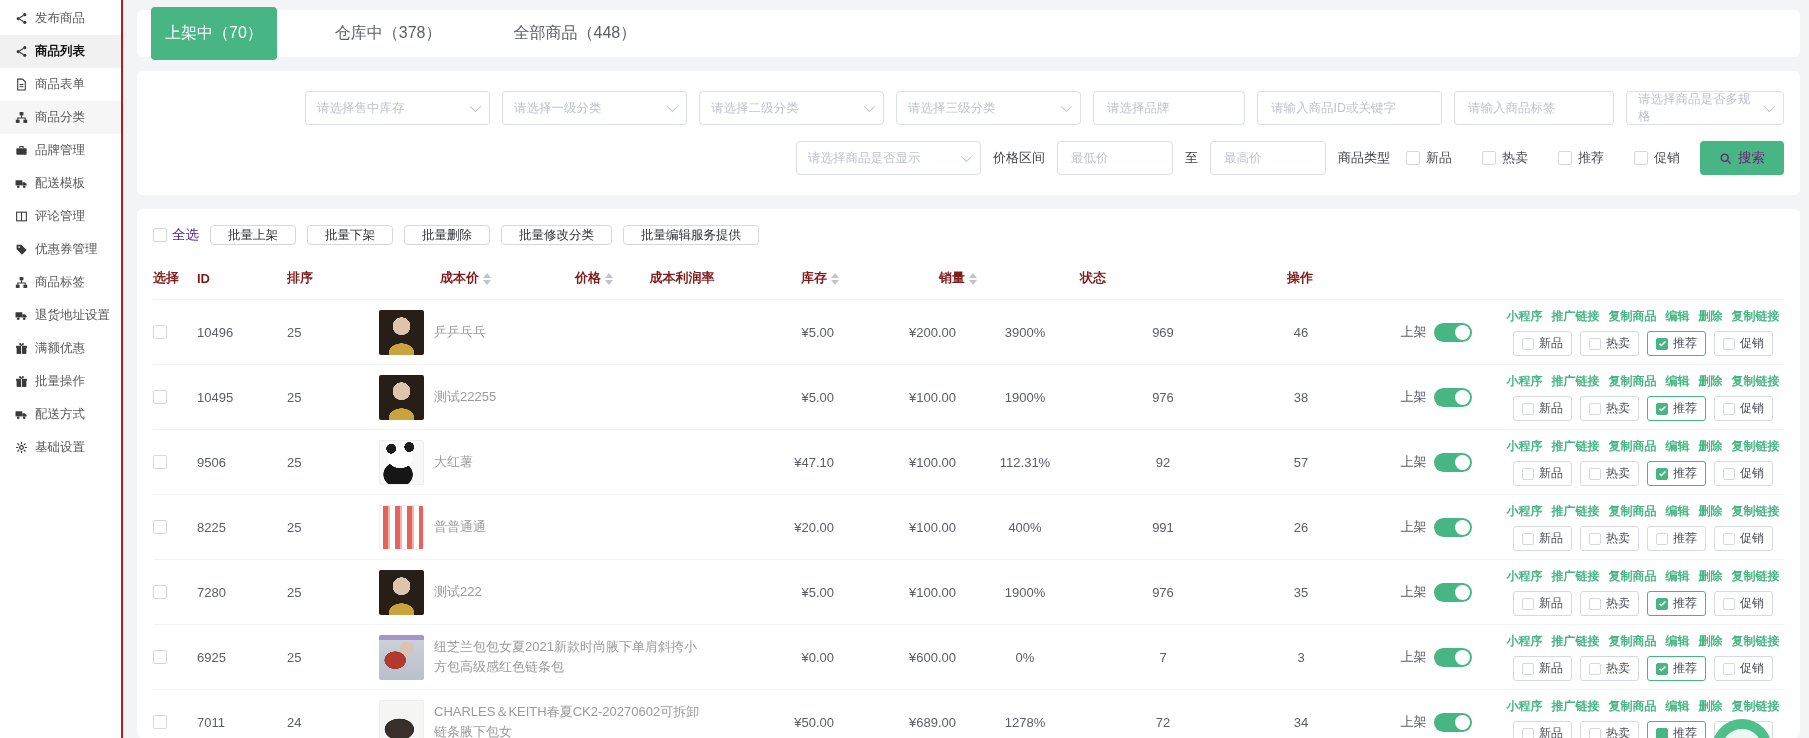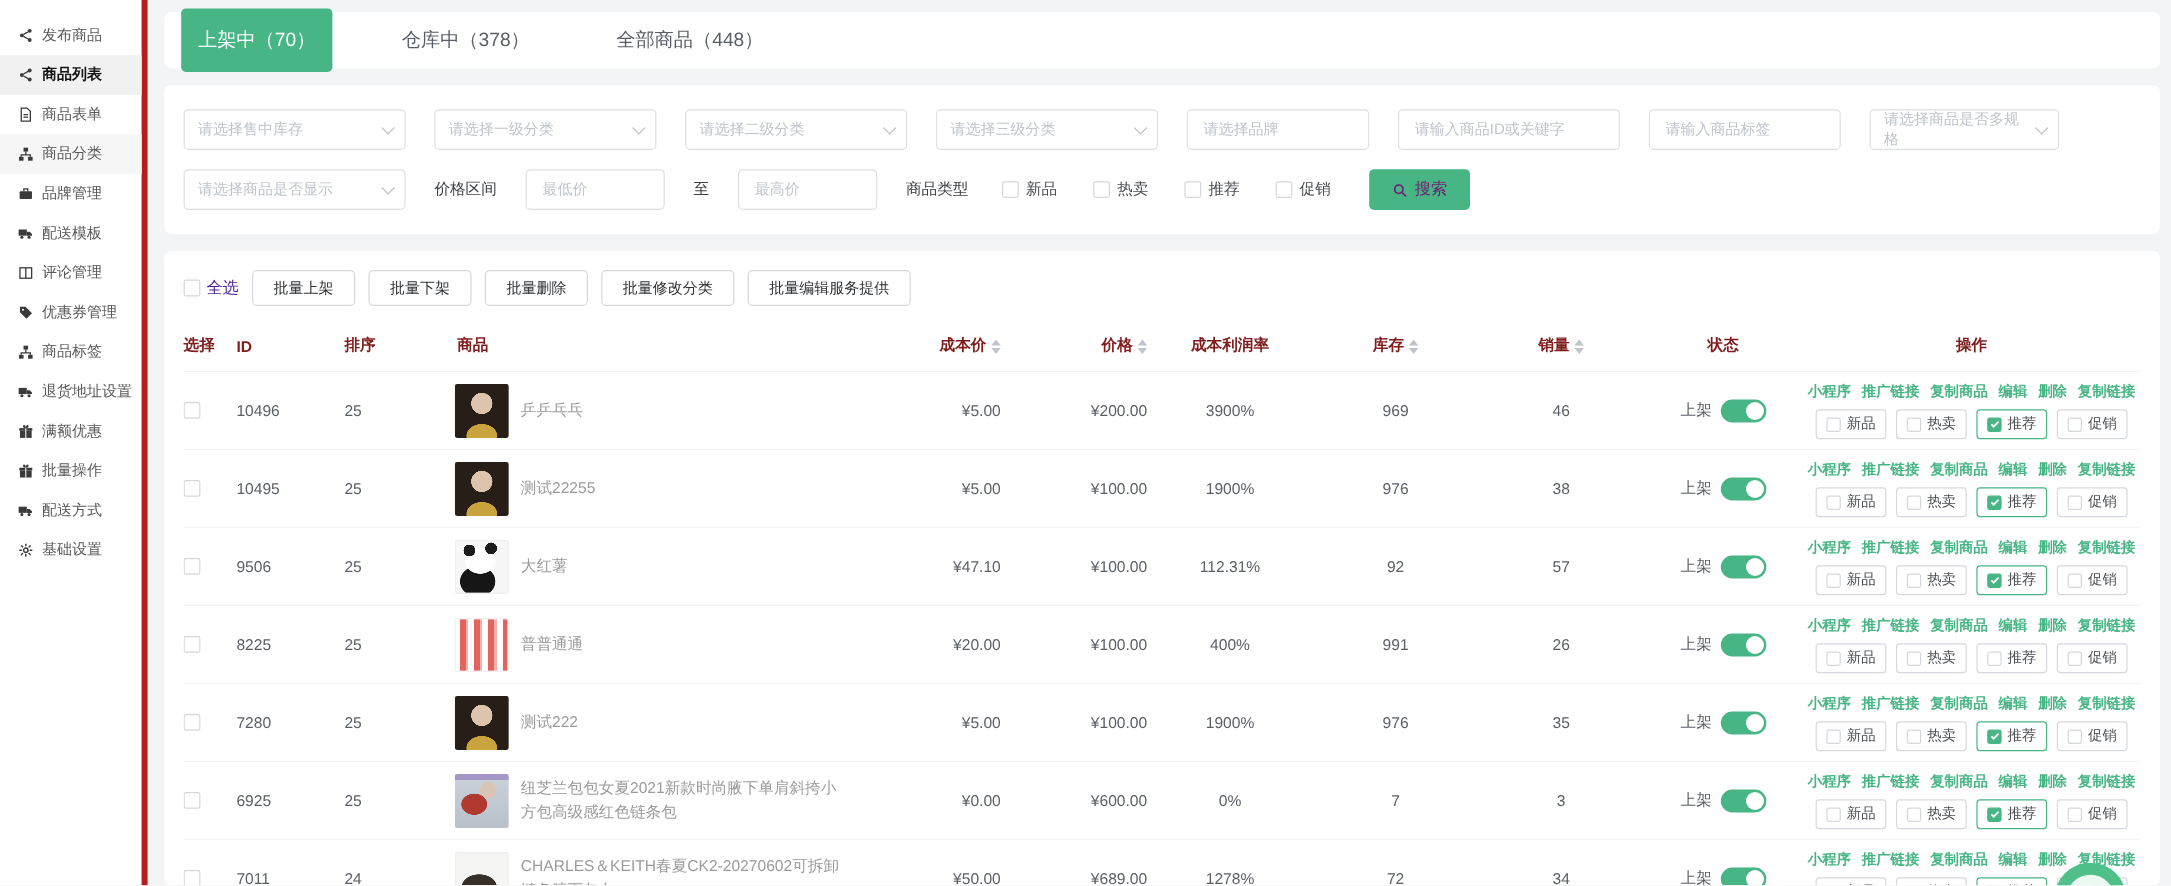--- a/index.html
+++ b/index.html
@@ -1,37 +1,37 @@
 <!DOCTYPE html>
 <html style="--accent: #47b584;"><head>
 <meta charset="utf-8">
 <style>
   html,body{margin:0;padding:0;}
   body{font-family:"Liberation Sans","DejaVu Sans",sans-serif;background:#f3f4f6;}
   .app{position:relative;width:1809px;height:738px;overflow:hidden;display:flex;background:#f3f4f6;}
 
   
-  .sidebar{width:123px;flex:none;background:#fff;border-right:5px solid #b91c1c;padding-top:13px;box-sizing:border-box;}
+  .sidebar{width:123px;flex:none;background:#fff;border-right:2px solid #b91c1c;padding-top:2px;box-sizing:border-box;}
   .side-item{height:33px;display:flex;align-items:center;gap:7px;padding:0 6px 0 15px;font-size:12.5px;color:#595959;cursor:pointer;white-space:nowrap;}
   .side-item svg{width:13px;height:13px;color:#3a3a3a;flex:none;}
   .side-item.active{background:#f1f1f1;color:#141414;font-weight:bold;}
   .side-item.highlight{background:#f6f6f6;}
 
   
   .main{flex:1;display:flex;flex-direction:column;gap:14px;padding:10px 9px 0 14px;overflow:hidden;box-sizing:border-box;}
   .card{background:#fff;border-radius:6px;box-sizing:border-box;}
 
   
   .tabs-card{flex:none;height:47px;display:flex;align-items:center;gap:44px;padding:0 14px;}
   .tab{font-size:16px;color:#5a5e66;cursor:pointer;padding:16px 14px;border-radius:4px;}
   .tab.active{background:var(--accent);color:#fff;}
 
   
   .filter-card{flex:none;padding:20px 16px;display:flex;flex-direction:column;gap:16px;}
-  .f-row{display:flex;align-items:center;gap:24px;}
+  .f-row{display:flex;align-items:center;gap:12px;justify-content:flex-end;}
   .f-sel,.f-inp{height:34px;border:1px solid #dcdfe6;border-radius:4px;background:#fff;box-sizing:border-box;display:flex;align-items:center;justify-content:space-between;padding:0 11px;font-size:12.5px;color:#bfc4cc;}
   .f-inp input{border:none;outline:none;width:100%;font-size:12.5px;color:#7f1d1d;font-family:inherit;}
   .f-inp input::placeholder{color:#bfc4cc;}
   .arrow{width:7px;height:7px;border-right:1.4px solid #c0c4cc;border-bottom:1.4px solid #c0c4cc;transform:rotate(45deg) translateY(-2px);flex:none;margin-left:8px;}
   .f-row1 > :nth-child(-n+4){width:185px;}
   .f-row1 > :nth-child(5){width:152px;}
   .f-row1 > :nth-child(6){width:185px;}
   .f-row1 > :nth-child(7){width:160px;}
   .f-row1 > :nth-child(8){width:158px;}
   .f-label{font-size:13px;color:#3c3f44;white-space:nowrap;}
@@ -40,21 +40,21 @@
   .chk-group{display:flex;align-items:center;gap:30px;margin-left:4px;}
   .chk-item{display:flex;align-items:center;gap:6px;font-size:13px;color:#4a4d52;cursor:pointer;}
   .chk{width:14px;height:14px;border:1px solid #d4d7de;border-radius:2px;background:#fff;box-sizing:border-box;display:inline-flex;align-items:center;justify-content:center;flex:none;}
   .btn-search{height:34px;padding:0 19px;margin-left:8px;background:var(--accent);color:#701a75;border:none;border-radius:4px;display:flex;align-items:center;gap:6px;font-size:13.5px;cursor:pointer;font-family:inherit;}
   .btn-search svg{width:13px;height:13px;}
 
   
   .table-card{flex:1;padding:12px 16px 0;display:flex;flex-direction:column;overflow:hidden;}
   .batch-row{flex:none;display:flex;align-items:center;gap:11px;padding:4px 0 12px;}
   .select-all{display:flex;align-items:center;gap:5px;font-size:13.5px;color:#4c1d95;cursor:pointer;}
-  .batch-btn{height:30px;padding:0 17px;background:#fff;border:1px solid #d5d8de;border-radius:4px;font-size:12.5px;color:#2e3033;cursor:pointer;font-family:inherit;white-space:nowrap;}
+  .batch-btn{height:20px;padding:0 17px;background:#fff;border:1px solid #d5d8de;border-radius:4px;font-size:12.5px;color:#2e3033;cursor:pointer;font-family:inherit;white-space:nowrap;}
 
   .thead{flex:none;display:flex;align-items:center;height:42px;font-size:13px;font-weight:bold;color:#7f1d1d;}
   .tbody{flex:1;overflow:hidden;}
   .trow{display:flex;align-items:center;min-height:64px;border-top:1px solid #f2f3f5;font-size:13px;color:#5a5e66;}
   .col{box-sizing:border-box;flex:none;}
   .c-select{width:44px;display:flex;}
   .c-id{width:90px;}
   .c-sort{width:92px;}
   .c-product{flex:1;min-width:0;display:flex;align-items:center;gap:10px;padding-right:14px;}
   .c-cost{width:112px;text-align:right;}
@@ -329,23 +329,20 @@
           <button class="batch-btn">批量删除</button>
           <button class="batch-btn">批量修改分类</button>
           <button class="batch-btn">批量编辑服务提供</button>
         </div>
       <div class="thead">
           <div class="col c-select">
             <span class="h-label">选择</span>
           </div>
           <div class="col c-id"><span class="h-label">ID</span></div>
           <div class="col c-sort"><span class="h-label">排序</span></div>
-          <div class="col c-product" style="padding-left: 2px;">
-            <span class="h-label">商品</span>
-          </div>
           <div class="col c-cost"><span class="h-label">成本价</span><span class="carets">
               <span class="caret-up"></span>
               <span class="caret-down"></span>
             </span></div>
           <div class="col c-price"><span class="h-label">价格</span><span class="carets">
               <span class="caret-up"></span>
               <span class="caret-down"></span>
             </span></div>
           <div class="col c-margin"><span class="h-label">成本利润率</span></div>
           <div class="col c-stock"><span class="h-label">库存</span><span class="carets">

